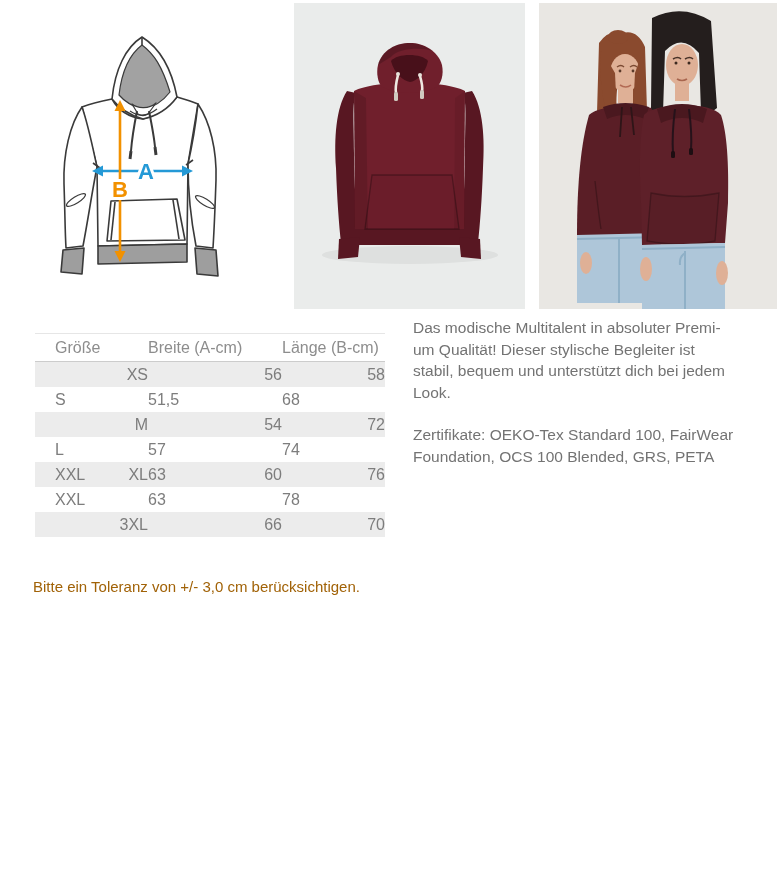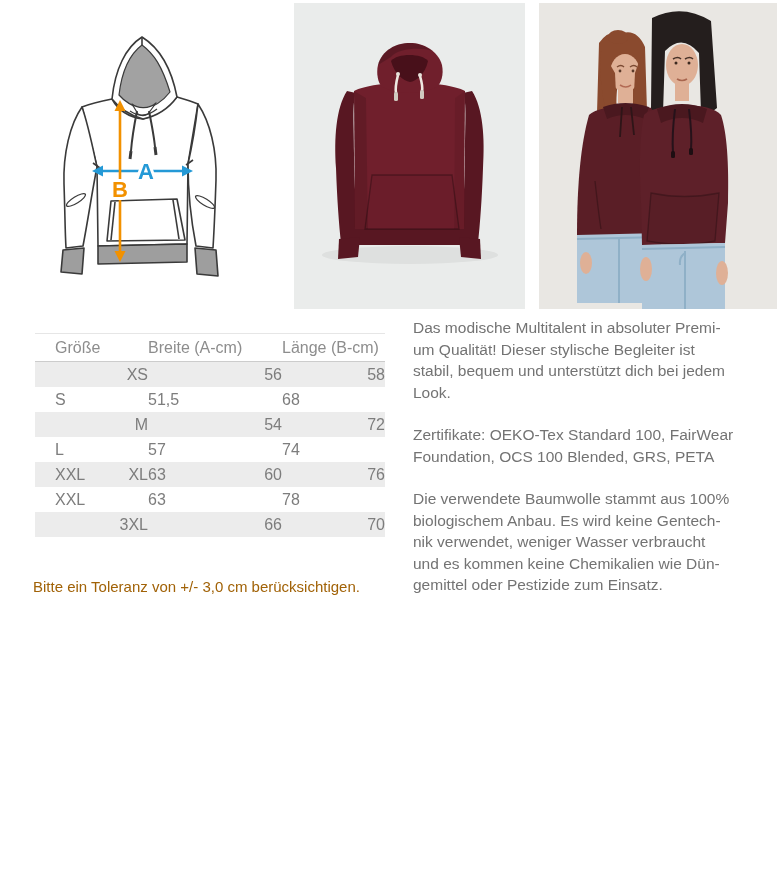--- a/index.html
+++ b/index.html
@@ -233,18 +233,13 @@
 
 <div id="tolerance-note">Bitte ein Toleranz von +/- 3,0 cm berücksichtigen.</div>
 
 <div id="description">
     <p>Das modische Multitalent in absoluter Premi-
 um Qualität! Dieser stylische Begleiter ist
 stabil, bequem und unterstützt dich bei jedem
 Look.</p>
     <p>Zertifikate: OEKO-Tex Standard 100, FairWear
 Foundation, OCS 100 Blended, GRS, PETA</p>
-    <p>Die verwendete Baumwolle stammt aus 100%
-biologischem Anbau. Es wird keine Gentech-
-nik verwendet, weniger Wasser verbraucht
-und es kommen keine Chemikalien wie Dün-
-gemittel oder Pestizide zum Einsatz.</p>
   </div>
 
 </body></html>

